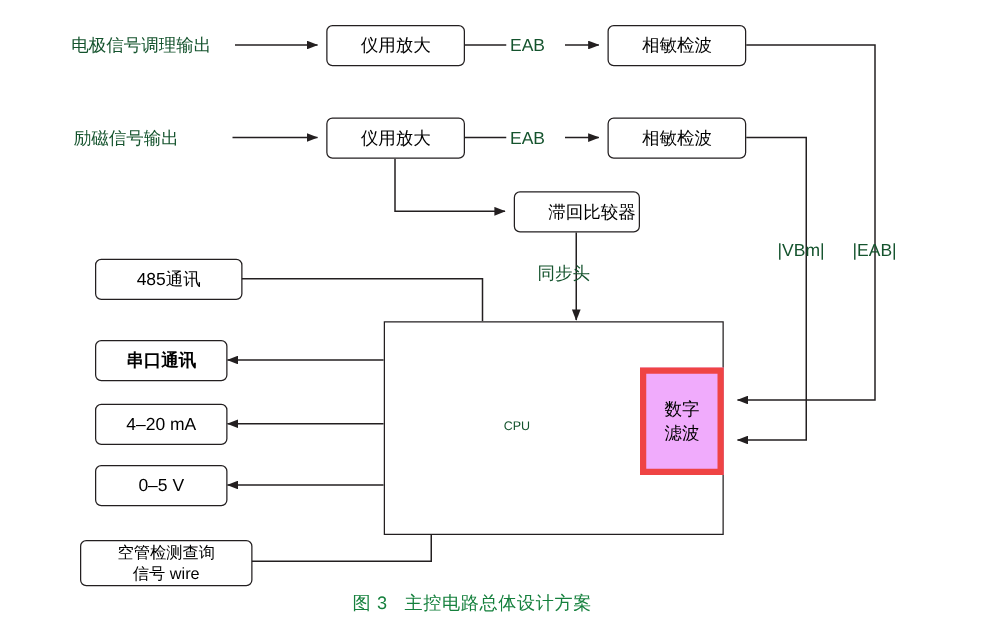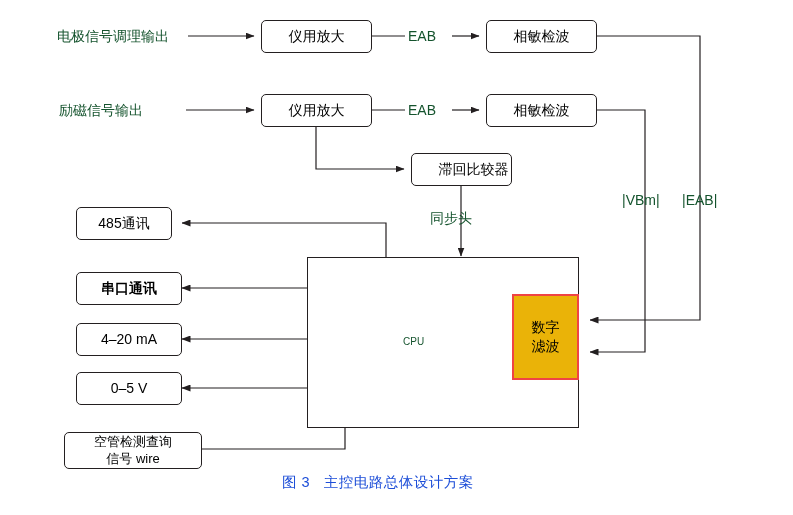--- a/index.html
+++ b/index.html
@@ -34,22 +34,22 @@
     position: absolute;
     box-sizing: border-box;
     border: 1px solid #231f20;
     background: #ffffff;
     font-size: 14px;
     color: #000000;
   }
   .graybox {
     position: absolute;
     box-sizing: border-box;
-    border: 2px solid #ef4444;
-    background: #eab308;
+    border: 5px solid #ef4444;
+    background: #f0abfc;
     display: flex;
     align-items: center;
     justify-content: center;
     text-align: left;
     font-size: 14px;
     color: #000000;
     line-height: 1.35;
     white-space: pre-line;
   }
   .plain {
@@ -59,21 +59,21 @@
     white-space: pre;
   }
   .cpu-label {
     position: absolute;
     font-size: 10px;
     color: #14532d;
   }
   .caption {
     position: absolute;
     font-size: 14.5px;
-    color: #1d4ed8;
+    color: #15803d;
     white-space: pre;
     letter-spacing: 0.5px;
   }
   svg.lines {
     position: absolute;
     left: 0;
     top: 0;
     width: 793px;
     height: 515px;
     pointer-events: none;
@@ -139,21 +139,21 @@
   <div class="plain" style="left:622px; top:192px;">|VBm|</div>
   <div class="plain" style="left:682px; top:192px;">|EAB|</div>
 
   <div class="bigbox" style="left:307px; top:257px; width:272px; height:171px;">
     <div class="cpu-label" style="left:0; top:0; position:absolute; width:100%; text-align:left; padding-left:95px; padding-top:78px; box-sizing:border-box;">CPU</div>
   </div>
 
   <div class="graybox" style="left:512px; top:294px; width:67px; height:86px;">数字
 滤波</div>
 
-  <div class="box" style="left:76px; top:207px; width:96px; height:33px;">485通讯</div>
+  <div class="box" style="left:76px; top:207px; width:118px; height:33px;">485通讯</div>
   <div class="box" style="left:76px; top:272px; width:106px; height:33px;font-weight:bold;">串口通讯</div>
   <div class="box" style="left:76px; top:323px; width:106px; height:33px;">4–20 mA</div>
   <div class="box" style="left:76px; top:372px; width:106px; height:33px;text-align:right;">0–5 V</div>
   <div class="box" style="left:64px; top:432px; width:138px; height:37px; font-size:13px;">空管检测查询
 信号 wire</div>
 
   <div class="caption" style="left:282px; top:473px;">图 3   主控电路总体设计方案</div>
 
 </div>
 

